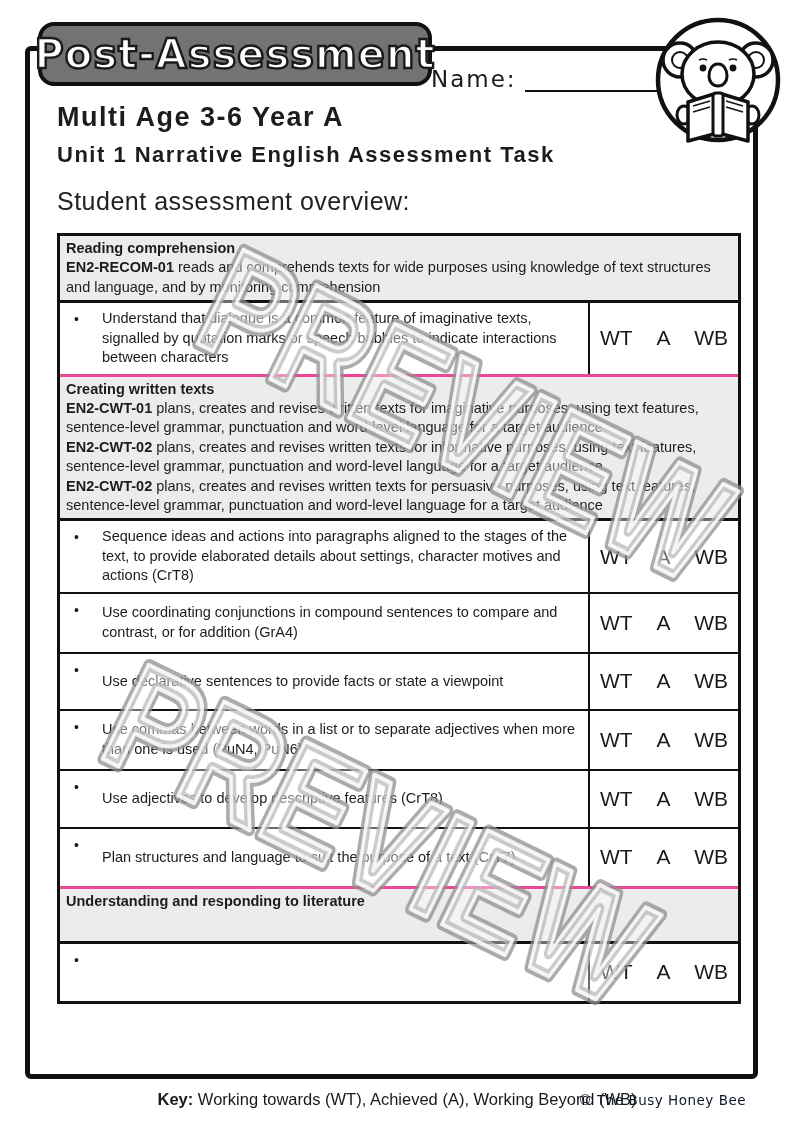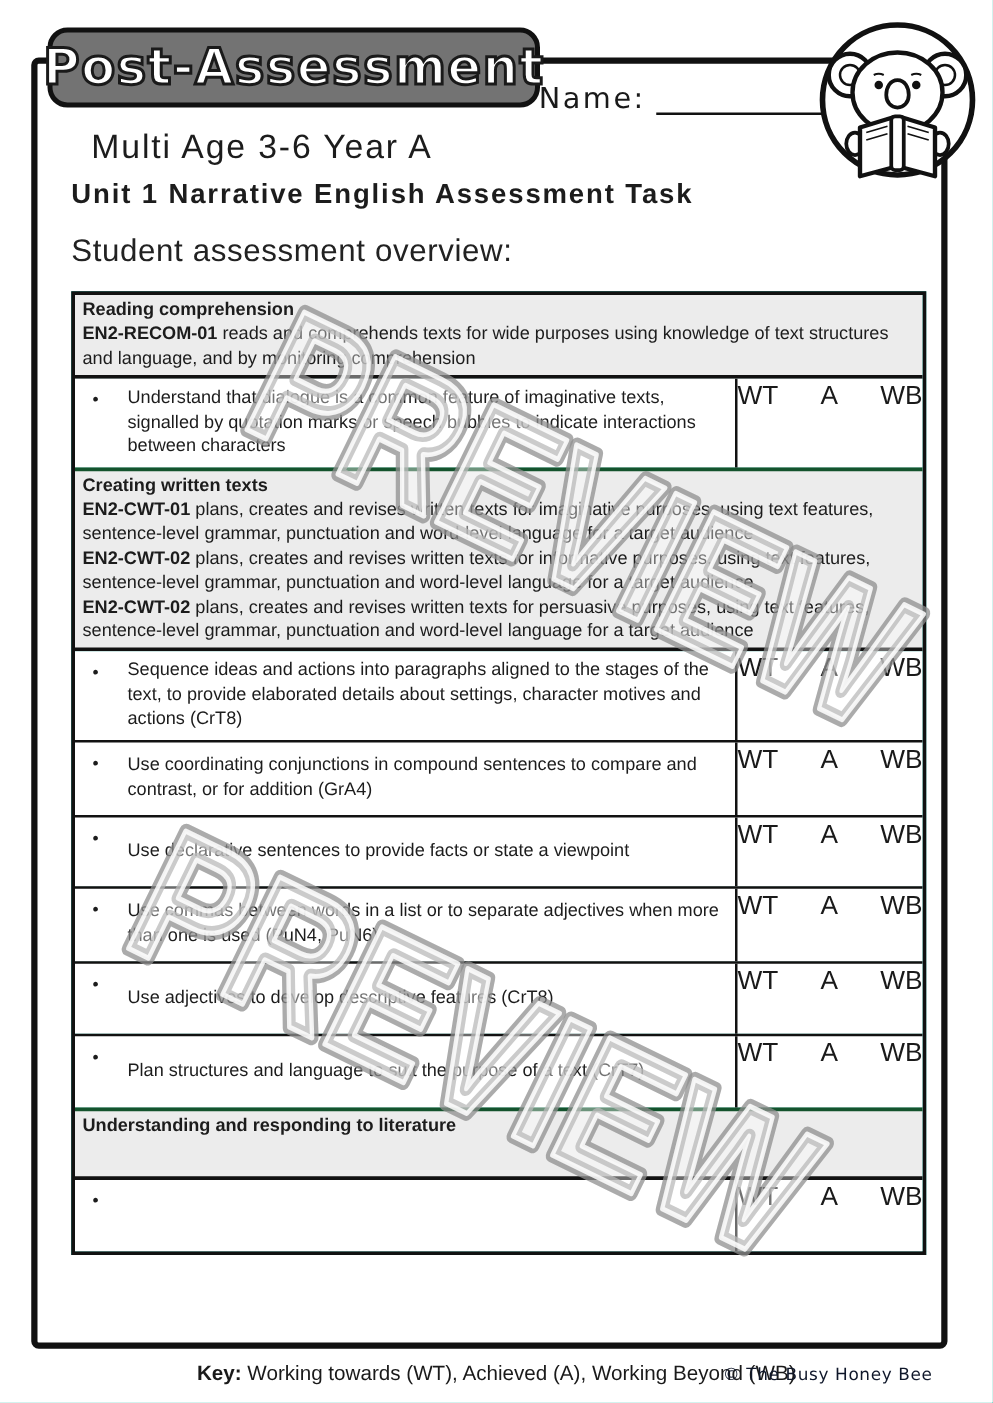--- a/index.html
+++ b/index.html
@@ -24,47 +24,47 @@
     font-size:40px; font-weight:800; letter-spacing:1px;
     color:#fff; -webkit-text-stroke:2.4px #1a1a1a; white-space:nowrap;
   }
   
   .koala-wrap { position:absolute; left:652px; top:14px; width:132px; height:132px; z-index:6; }
   
   .name-row { position:absolute; left:431px; top:66px; z-index:6; display:flex; align-items:center; }
   .name-label { font-family:"DejaVu Sans", sans-serif; font-size:23px; letter-spacing:2px; color:#1a1a1a; }
   .name-line { width:160px; border-bottom:2.5px solid #111; height:26px; margin-left:8px; }
   
-  .h1a { position:absolute; left:57px; top:102px; font-size:27px; font-weight:normal; letter-spacing:1.5px;margin-left:16px; }
+  .h1a { position:absolute; left:57px; top:102px; font-size:27px; font-weight:bold; letter-spacing:1.5px; }
   .h1b { position:absolute; left:57px; top:142px; font-size:22px; font-weight:bold; letter-spacing:1.5px; }
   .overview { position:absolute; left:57px; top:187px; font-size:25px; font-weight:normal; letter-spacing:0.5px; color:#222; }
   
   .tbl {
     position:absolute; left:57px; top:233px; width:684px;
     border:3px solid #111; background:#14b8a6; font-size:14.5px; line-height:1.34;
   }
   .sec-header {
     background:#ececec; padding:3px 8px 3px 6px;
-    border-top:3px solid #14532d; border-bottom:3px solid #111;
+    border-top:3px solid #ec4899; border-bottom:3px solid #111;
   }
   .sec-header.first { border-top:none; }
   .sec-header p { margin:0; }
   .sec-title { font-weight:bold; }
   .oc { font-weight:bold; }
   .crit-row { display:flex; background:#fff; }
   .crit-row + .crit-row { border-top:2px solid #111; }
   .cell-criteria {
     width:530px; border-right:2px solid #111; display:flex;
     align-items:center; padding:6px 10px 6px 14px;
   }
   .bullet { width:28px; flex:none; align-self:flex-start; padding-top:1px; font-size:14px; }
   .crit-text { flex:1; }
   .cell-rating {
-    flex:1; display:flex; justify-content:space-between;
-    padding:0 0; font-size:21px; color:#1a1a1a;
+    flex:1; display:flex; align-items:center; justify-content:space-between;
+    padding:0 10px; font-size:21px; color:#1a1a1a;
   }
   .h54{min-height:54px}.h56{min-height:56px}.h57{min-height:57px}
   .h58{min-height:58px}.h59{min-height:59px}.h60{min-height:60px}.h136{min-height:136px}
   
   .key-line {
     position:absolute; left:0; top:1090px; width:794px; text-align:center;
     font-size:16.5px; color:#1a1a1a;
   }
   .key-label { font-weight:bold; }
   .copyright {

